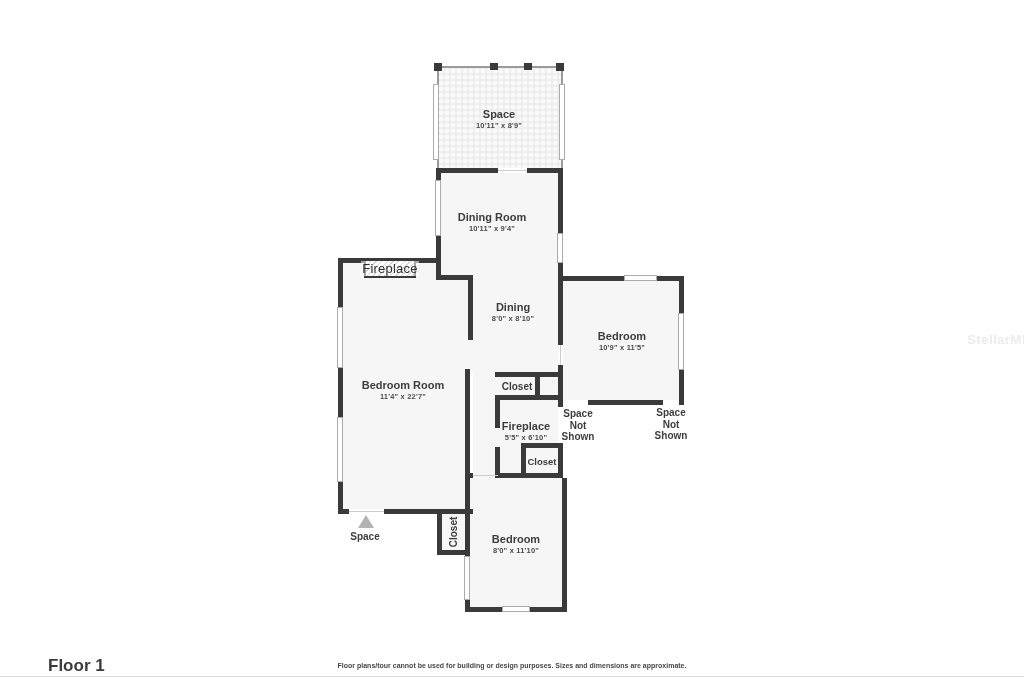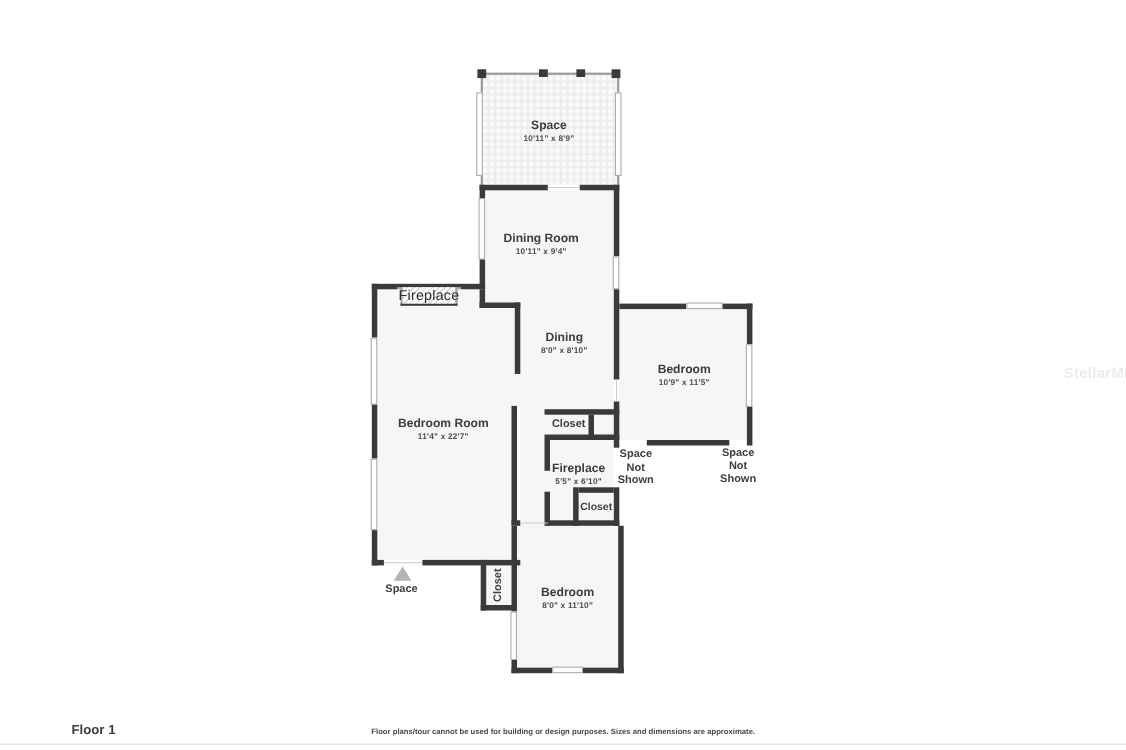--- a/index.html
+++ b/index.html
@@ -29,21 +29,21 @@
   .rdims{font-size:7.5px;line-height:9px;margin-top:1px;color:#4c4c4c;letter-spacing:.2px;}
   .small-lbl{font-size:10px;}
   .space-lbl{font-size:10px;line-height:11.5px;white-space:pre-line;}
   .vert{transform:translate(-50%,-50%) rotate(-90deg);font-size:10px;}
   
   .entry-arrow{position:absolute;left:358px;top:515px;width:0;height:0;
     border-left:8px solid transparent;border-right:8px solid transparent;
     border-bottom:13px solid #b3b3b3;}
   
   .footer-line{position:absolute;left:0;top:676px;width:1024px;height:1px;background:#dadada;}
-  .floor-label{position:absolute;left:65px;top:656px;font-size:12px;font-weight:700;color:#3b3b3b;}
+  .floor-label{position:absolute;left:48px;top:656px;font-size:17px;font-weight:700;color:#3b3b3b;}
   .disclaimer{position:absolute;left:512px;top:662px;transform:translateX(-50%);
     font-size:7px;font-weight:700;color:#474747;white-space:nowrap;}
   .watermark{position:absolute;left:967px;top:332px;font-size:13.5px;font-weight:700;
     color:#ececec;letter-spacing:.3px;}
 </style>
 </head>
 <body>
 
 <div id="stage">
 

